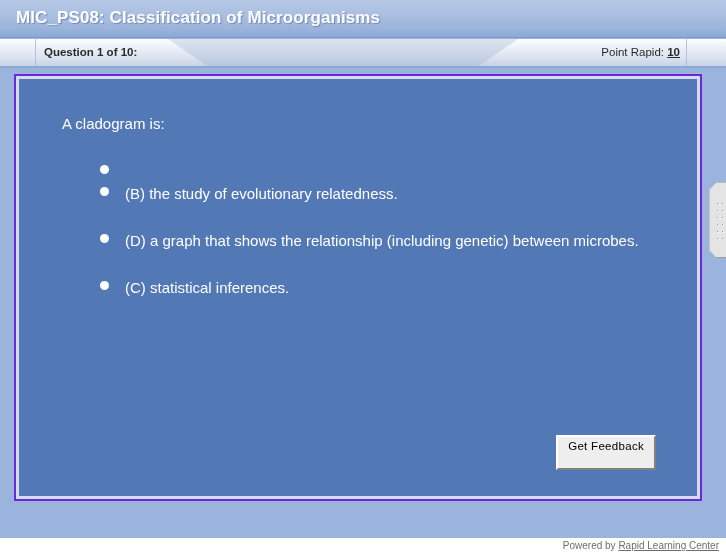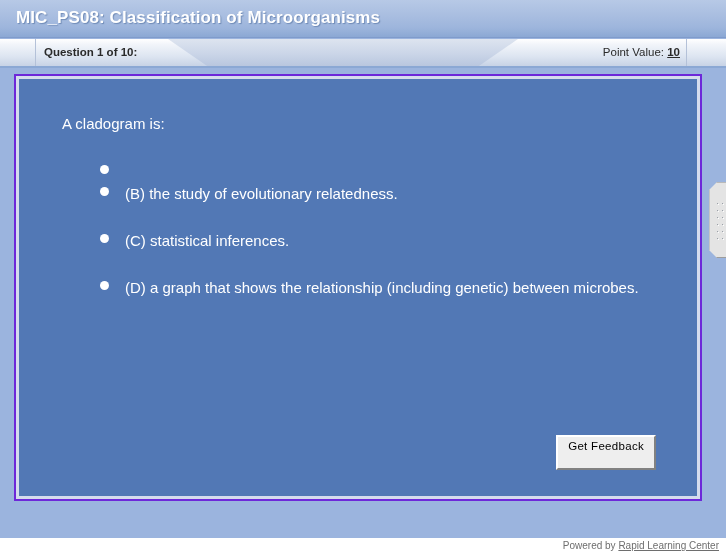--- a/index.html
+++ b/index.html
@@ -289,44 +289,44 @@
 
     <div class="titlebar">
       <div class="titlebar-text">MIC_PS08: Classification of Microorganisms</div>
     </div>
 
     <div class="qbar">
       <div class="qbar-shape"></div>
       <div class="qbar-divider-l"></div>
       <div class="qbar-divider-r"></div>
       <div class="qbar-left-label">Question 1 of 10:</div>
-      <div class="qbar-right-label"><span>Point Value: </span><b>10</b></div>
+      <div class="qbar-right-label"><span>Point Rapid: </span><b>10</b></div>
       <div class="qbar-bottom"></div>
     </div>
 
     <div class="panel-outer">
       <div class="panel">
 
         <div class="question-stem">A cladogram is:</div>
 
         <div class="choices">
           <div class="choice">
             <span class="bullet"></span>
           </div>
           <div class="choice">
             <span class="bullet"></span>
             <span>(B) the study of evolutionary relatedness.</span>
           </div>
           <div class="choice">
             <span class="bullet"></span>
-            <span>(C) statistical inferences.</span>
+            <span>(D) a graph that shows the relationship (including genetic) between microbes.</span>
           </div>
           <div class="choice">
             <span class="bullet"></span>
-            <span>(D) a graph that shows the relationship (including genetic) between microbes.</span>
+            <span>(C) statistical inferences.</span>
           </div>
         </div>
 
         <button class="get-feedback">Get Feedback</button>
 
       </div>
     </div>
 
     <div class="grip">
       <div class="grip-dots"></div>

